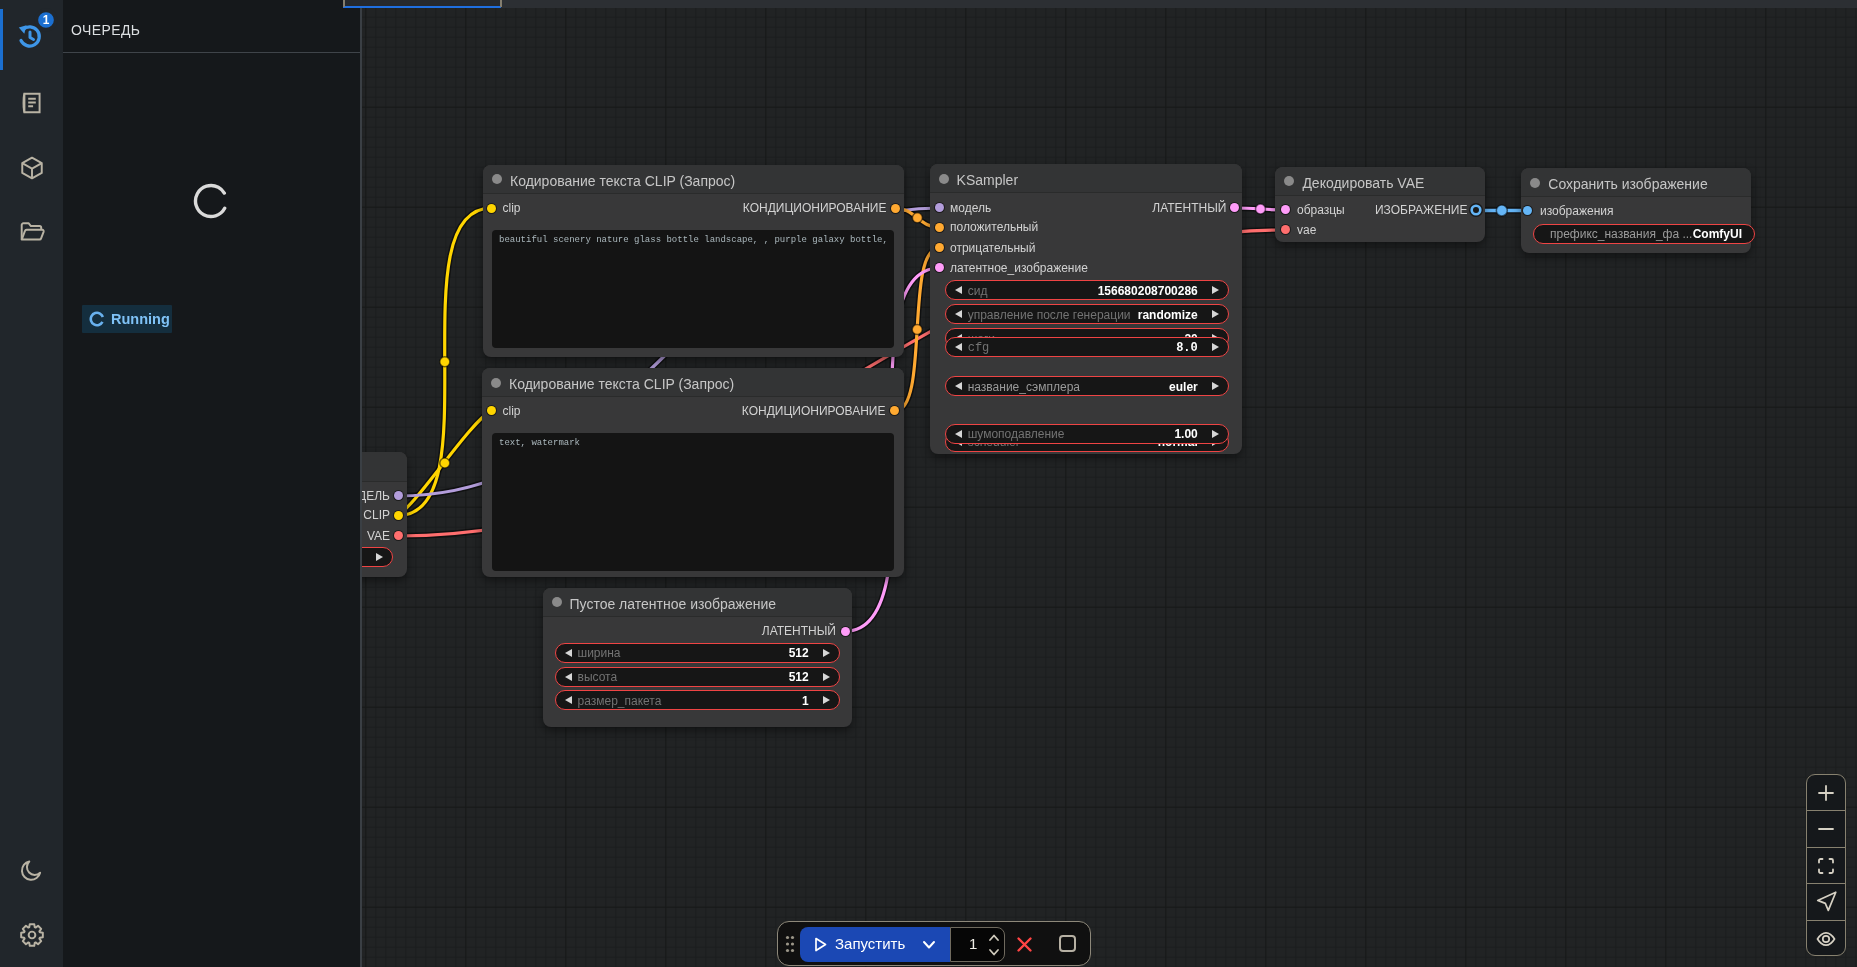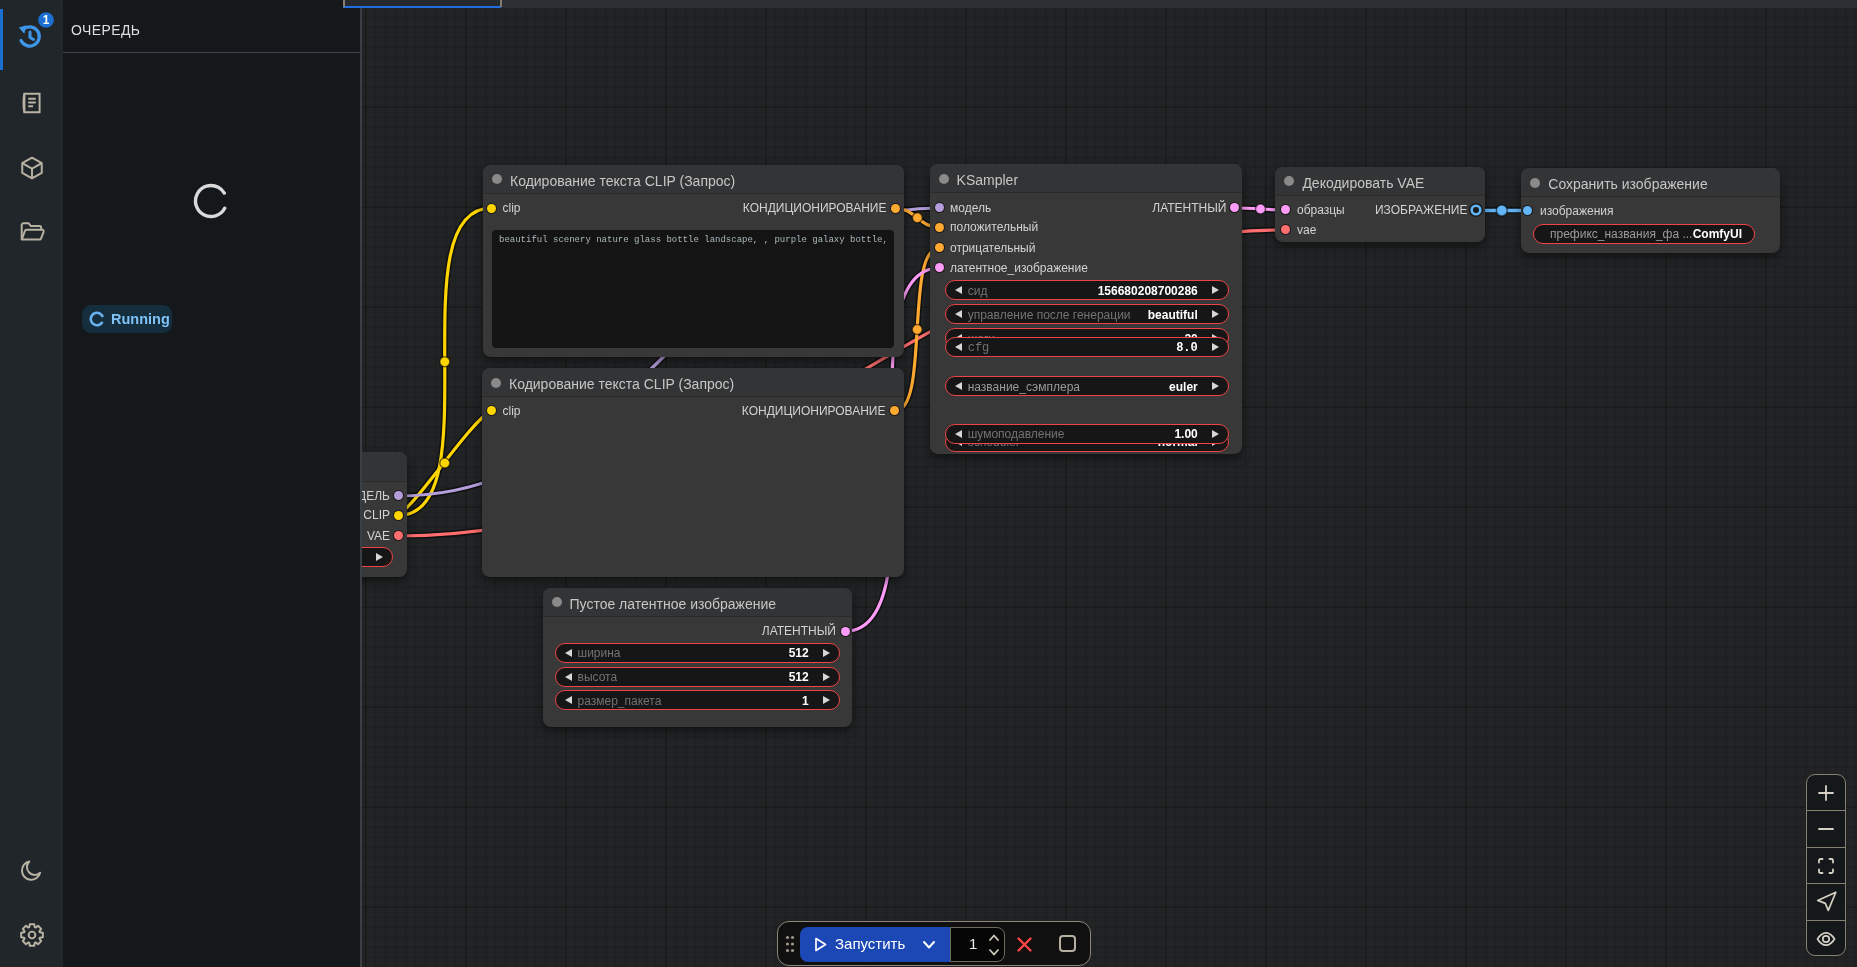--- a/index.html
+++ b/index.html
@@ -5,21 +5,21 @@
 html,body{width:1857px;height:967px;overflow:hidden;background:#212324;font-family:"Liberation Sans",sans-serif;}
 .abs{position:absolute;}
 
 #sidebar{position:absolute;left:0;top:0;width:63px;height:967px;background:#21262b;}
 #actbar{position:absolute;left:0;top:9px;width:3px;height:61px;background:#1b6fd0;}
 .sicon{position:absolute;left:19px;width:26px;height:26px;}
 
 #panel{position:absolute;left:63px;top:0;width:297px;height:967px;background:#15181b;}
 #ptitle{position:absolute;left:8px;top:21.5px;font-size:14px;color:#dcdfe2;letter-spacing:.4px;}
 #psep{position:absolute;left:0;top:52px;width:297px;height:1px;background:#3f444a;}
-#runbadge{position:absolute;left:19px;top:305px;width:90px;height:28px;background:#142e3e;border-radius:9px;}
+#runbadge{position:absolute;left:19px;top:305px;width:90px;height:28px;background:#142e3e;border-radius:1px;}
 #runbadge span{position:absolute;left:29px;top:5.5px;font-size:14.5px;font-weight:bold;color:#7fc2f6;}
 
 #tabbar{position:absolute;left:343px;top:0;width:1514px;height:8px;background:#2c2f33;}
 #tabact{position:absolute;left:2px;top:0;width:156px;height:8px;background:#26292d;}
 #tabline{position:absolute;left:0;top:6px;width:158px;height:2px;background:#1f6fe0;}
 .tansep{position:absolute;top:0;width:2px;height:7px;background:#847e6f;}
 
 #graph{position:absolute;left:360px;top:8px;width:1497px;height:959px;overflow:hidden;
  border-left:2px solid #3a3f44;
  background-color:#212324;
@@ -167,20 +167,21 @@
 </div>
 
 <div class="node" style="left:120px;top:360px;width:421.5px;height:209px;">
  <div class="nhead"></div>
       <div class="ndot"></div>
  <div class="ntitle">Кодирование текста CLIP (Запрос)</div>
  <div class="slot" style="left:5px;top:38px;background:#FFD500;"></div>
  <div class="slbl" style="left:20.5px;top:35.5px;">clip</div>
  <div class="slbl" style="right:18px;top:35.5px;">КОНДИЦИОНИРОВАНИЕ</div>
  <div class="slot" style="right:5px;top:38px;background:#FFA931;"></div>
+ <div class="tarea" style="left:10px;top:64.5px;width:402px;height:138px;">text, watermark</div>
 </div>
 
 <div class="node" style="left:567.6px;top:156.3px;width:312.9px;height:289.8px;">
  <div class="nhead"></div>
       <div class="ndot"></div>
  <div class="ntitle">KSampler</div>
  <div class="slot" style="left:5.2px;top:39.2px;background:#B39DDB;"></div>
  <div class="slbl" style="left:20.4px;top:36.7px;">модель</div>
  <div class="slot" style="left:5.2px;top:58.7px;background:#FFA931;"></div>
  <div class="slbl" style="left:20.4px;top:56.2px;">положительный</div>
@@ -192,21 +193,21 @@
  <div class="slot" style="right:3px;top:39.2px;background:#FF9CF9;"></div>
  <div class="widget" style="left:15.1px;width:284.1px;top:116.2px;">
         <div class="la"></div>
         <span class="wl">сид</span>
         <span class="wv">156680208700286</span>
         <div class="ra"></div>
       </div>
  <div class="widget" style="left:15.1px;width:284.1px;top:140.1px;">
         <div class="la"></div>
         <span class="wl">управление после генерации</span>
-        <span class="wv">beautiful</span>
+        <span class="wv">randomize</span>
         <div class="ra"></div>
       </div>
  <div class="widget" style="left:15.1px;width:284.1px;top:164px;">
         <div class="la"></div>
         <span class="wl">шаги</span>
         <span class="wv">20</span>
         <div class="ra"></div>
       </div>
  <div class="widget" style="left:15.1px;width:284.1px;top:173px;font-family:Liberation Mono, monospace;">
         <div class="la"></div>
@@ -239,21 +240,21 @@
       <div class="ndot"></div>
  <div class="ntitle">Декодировать VAE</div>
  <div class="slot" style="left:6.1px;top:38.8px;background:#FF9CF9;"></div>
  <div class="slbl" style="left:21.6px;top:36.3px;">образцы</div>
  <div class="slot" style="left:6.1px;top:58.8px;background:#FF6E6E;"></div>
  <div class="slbl" style="left:21.6px;top:56.3px;">vae</div>
  <div class="slbl" style="right:17.9px;top:36.3px;">ИЗОБРАЖЕНИЕ</div>
  <div class="slot" style="right:4.9px;top:39.3px;background:#191a1b;box-shadow:0 0 0 2.6px #64B5F6, 0 0 0 4px rgba(0,0,0,.55);width:6px;height:6px;margin:1.5px;"></div>
 </div>
 
-<div class="node" style="left:1159.3px;top:160.4px;width:259px;height:85px;">
+<div class="node" style="left:1159.3px;top:160.4px;width:230px;height:85px;">
  <div class="nhead"></div>
       <div class="ndot"></div>
  <div class="ntitle">Сохранить изображение</div>
  <div class="slot" style="left:2.2px;top:38.1px;background:#64B5F6;"></div>
  <div class="slbl" style="left:18.7px;top:35.6px;">изображения</div>
  <div class="widget" style="left:11.7px;width:222px;top:55.2px;">
         <span class="wl" style="left:16px;color:#9b9b9b;">префикс_названия_фа ...</span>
         <span class="wv" style="right:12px;">ComfyUI</span>
       </div>
 </div>

